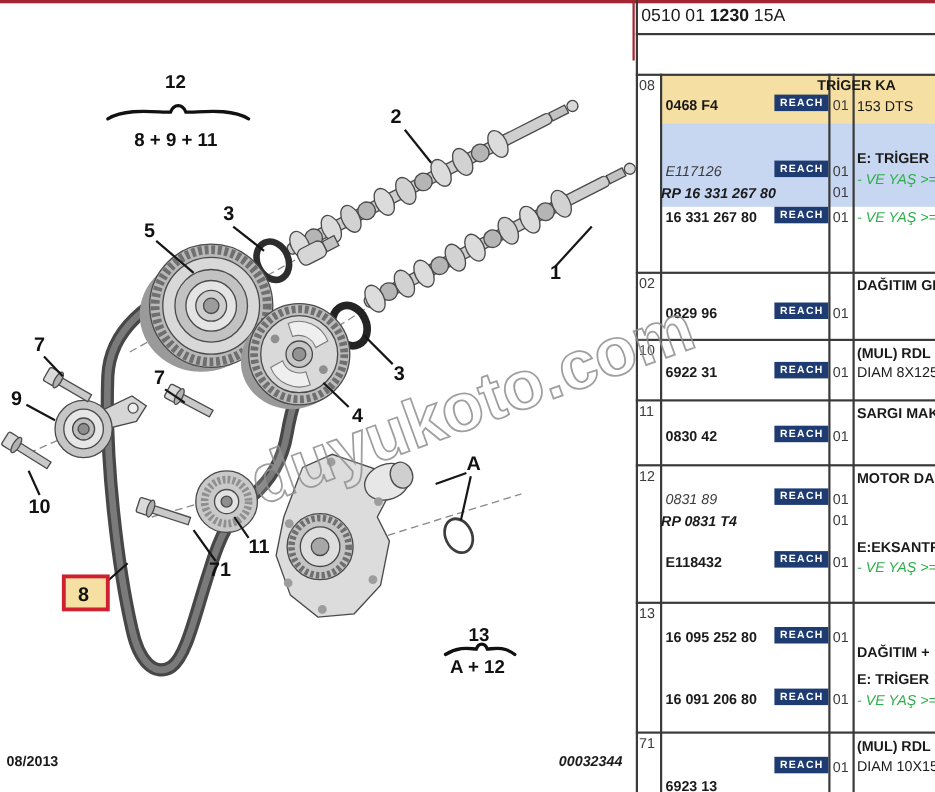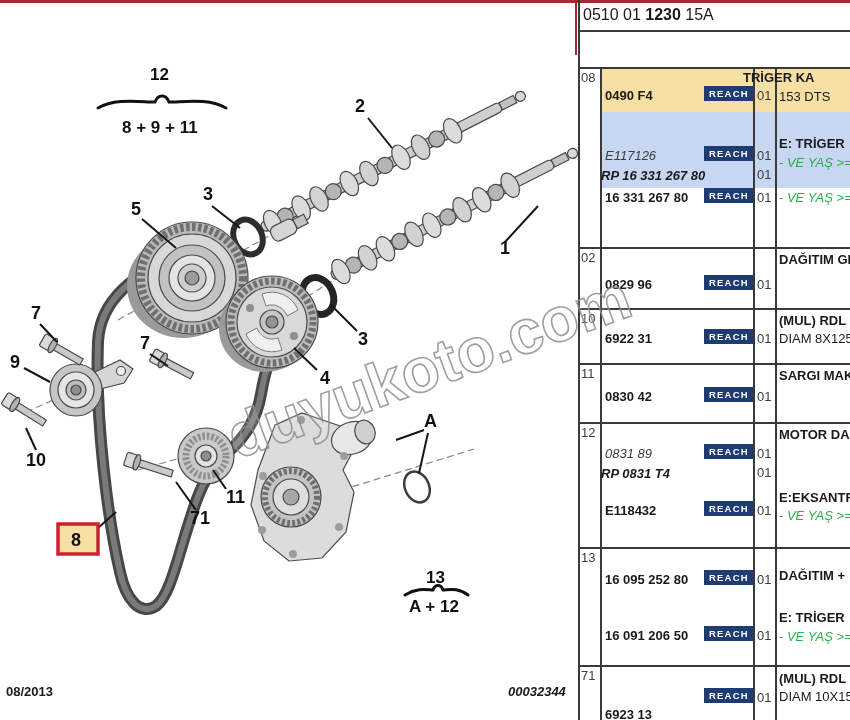--- a/index.html
+++ b/index.html
@@ -251,21 +251,21 @@
     <div class="hline" style="left:578px;top:308px;width:272px;"></div>
     <div class="hline" style="left:578px;top:363px;width:272px;"></div>
     <div class="hline" style="left:578px;top:422px;width:272px;"></div>
     <div class="hline" style="left:578px;top:547px;width:272px;"></div>
     <div class="hline" style="left:578px;top:665px;width:272px;"></div>
     <div class="vline" style="left:600px;top:67px;height:653px;"></div>
     <div class="vline" style="left:753px;top:67px;height:653px;"></div>
     <div class="vline" style="left:775px;top:67px;height:653px;"></div>
 
     <div class="abs t13 gray" style="left:581px;top:70px;">08</div>
-    <div class="abs t13 b" style="left:605px;top:88px;">0490 F4</div>
+    <div class="abs t13 b" style="left:605px;top:88px;">0468 F4</div>
     <div class="reach" style="left:704px;top:86px;">REACH</div>
     <div class="abs t13 gray" style="left:757px;top:88px;">01</div>
     <div class="abs t13 b" style="left:743px;top:70px;">TRİGER KA</div>
     <div class="abs t13" style="left:779px;top:89px;">153 DTS</div>
 
     <div class="abs t13 i gray" style="left:605px;top:148px;text-align:center;">E117126</div>
     <div class="reach" style="left:704px;top:146px;">REACH</div>
     <div class="abs t13 gray" style="left:757px;top:148px;">01</div>
     <div class="abs t13 b" style="left:779px;top:136px;">E: TRİGER</div>
     <div class="abs t13 green" style="left:779px;top:155px;">- VE YAŞ &gt;=</div>
@@ -309,23 +309,23 @@
     <div class="abs t13 b" style="left:605px;top:503px;">E118432</div>
     <div class="reach" style="left:704px;top:501px;">REACH</div>
     <div class="abs t13 gray" style="left:757px;top:503px;">01</div>
     <div class="abs t13 b" style="left:779px;top:490px;">E:EKSANTR</div>
     <div class="abs t13 green" style="left:779px;top:508px;">- VE YAŞ &gt;=</div>
 
     <div class="abs t13 gray" style="left:581px;top:550px;">13</div>
     <div class="abs t13 b" style="left:605px;top:572px;">16 095 252 80</div>
     <div class="reach" style="left:704px;top:570px;">REACH</div>
     <div class="abs t13 gray" style="left:757px;top:572px;">01</div>
-    <div class="abs t13 b" style="left:779px;top:568px;">DAĞITIM +</div>
-
-    <div class="abs t13 b" style="left:605px;top:628px;">16 091 206 50</div>
+    <div class="abs t13 b" style="left:779px;top:585px;">DAĞITIM +</div>
+
+    <div class="abs t13 b" style="left:605px;top:628px;">16 091 206 80</div>
     <div class="reach" style="left:704px;top:626px;">REACH</div>
     <div class="abs t13 gray" style="left:757px;top:628px;">01</div>
     <div class="abs t13 b" style="left:779px;top:610px;">E: TRİGER</div>
     <div class="abs t13 green" style="left:779px;top:629px;">- VE YAŞ &gt;=</div>
 
     <div class="abs t13 gray" style="left:581px;top:668px;">71</div>
     <div class="abs t13 b" style="left:605px;top:668px;margin-top:39px;">6923 13</div>
     <div class="reach" style="left:704px;top:688px;">REACH</div>
     <div class="abs t13 gray" style="left:757px;top:690px;">01</div>
     <div class="abs t13 b" style="left:779px;top:671px;">(MUL) RDL</div>

